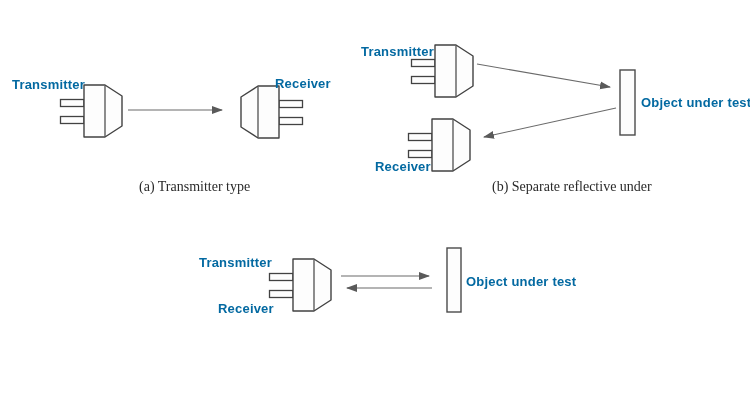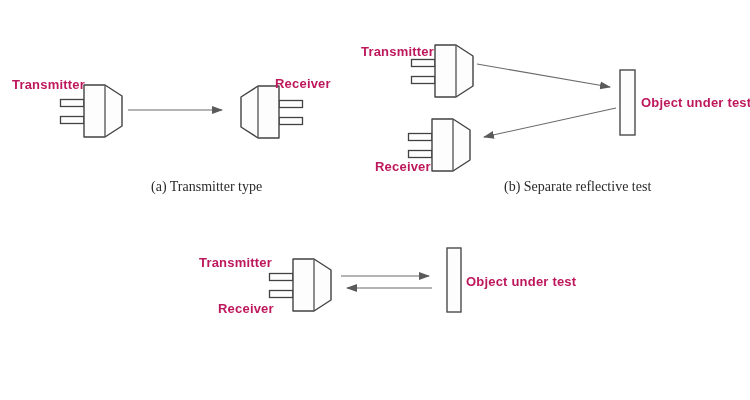--- a/index.html
+++ b/index.html
@@ -8,32 +8,31 @@
     width:750px;height:400px;
     background:#ffffff;
     font-family:"Liberation Sans", sans-serif;
     overflow:hidden;
   }
   #diagram-svg{position:absolute;left:0;top:0;}
   .lbl{
     position:absolute;
     font-size:13px;
     font-weight:600;
-    color:#be185d;
+    color:#0369a1;
     letter-spacing:0.2px;
     white-space:nowrap;
   }
   .caption{
     position:absolute;
     font-family:"Liberation Serif","DejaVu Serif",serif;
     font-size:14px;
     font-weight:400;
     color:#2a2a2a;
     white-space:nowrap;
-    margin-left:12px;
   }
 </style>
 </head>
 <body>
 
 <div id="canvas">
 
   <svg id="diagram-svg" width="750" height="400" viewBox="0 0 750 400">
     <defs>
       <marker id="arrow-right" markerWidth="12" markerHeight="9" refX="10" refY="4.5" orient="auto" markerUnits="userSpaceOnUse">
@@ -69,19 +68,19 @@
     </g>
   </svg>
 
   <div class="lbl" style="left:12px;top:77px;">Transmitter</div>
   <div class="lbl" style="left:275px;top:76px;">Receiver</div>
   <div class="caption" style="left:139px;top:179px;">(a) Transmitter type</div>
 
   <div class="lbl" style="left:361px;top:44px;">Transmitter</div>
   <div class="lbl" style="left:375px;top:159px;">Receiver</div>
   <div class="lbl" style="left:641px;top:95px;">Object under test</div>
-  <div class="caption" style="left:492px;top:179px;">(b) Separate reflective test</div>
+  <div class="caption" style="left:492px;top:179px;">(b) Separate reflective under</div>
 
   <div class="lbl" style="left:199px;top:255px;">Transmitter</div>
   <div class="lbl" style="left:218px;top:301px;">Receiver</div>
   <div class="lbl" style="left:466px;top:274px;">Object under test</div>
 
 </div>
 
 </body></html>

